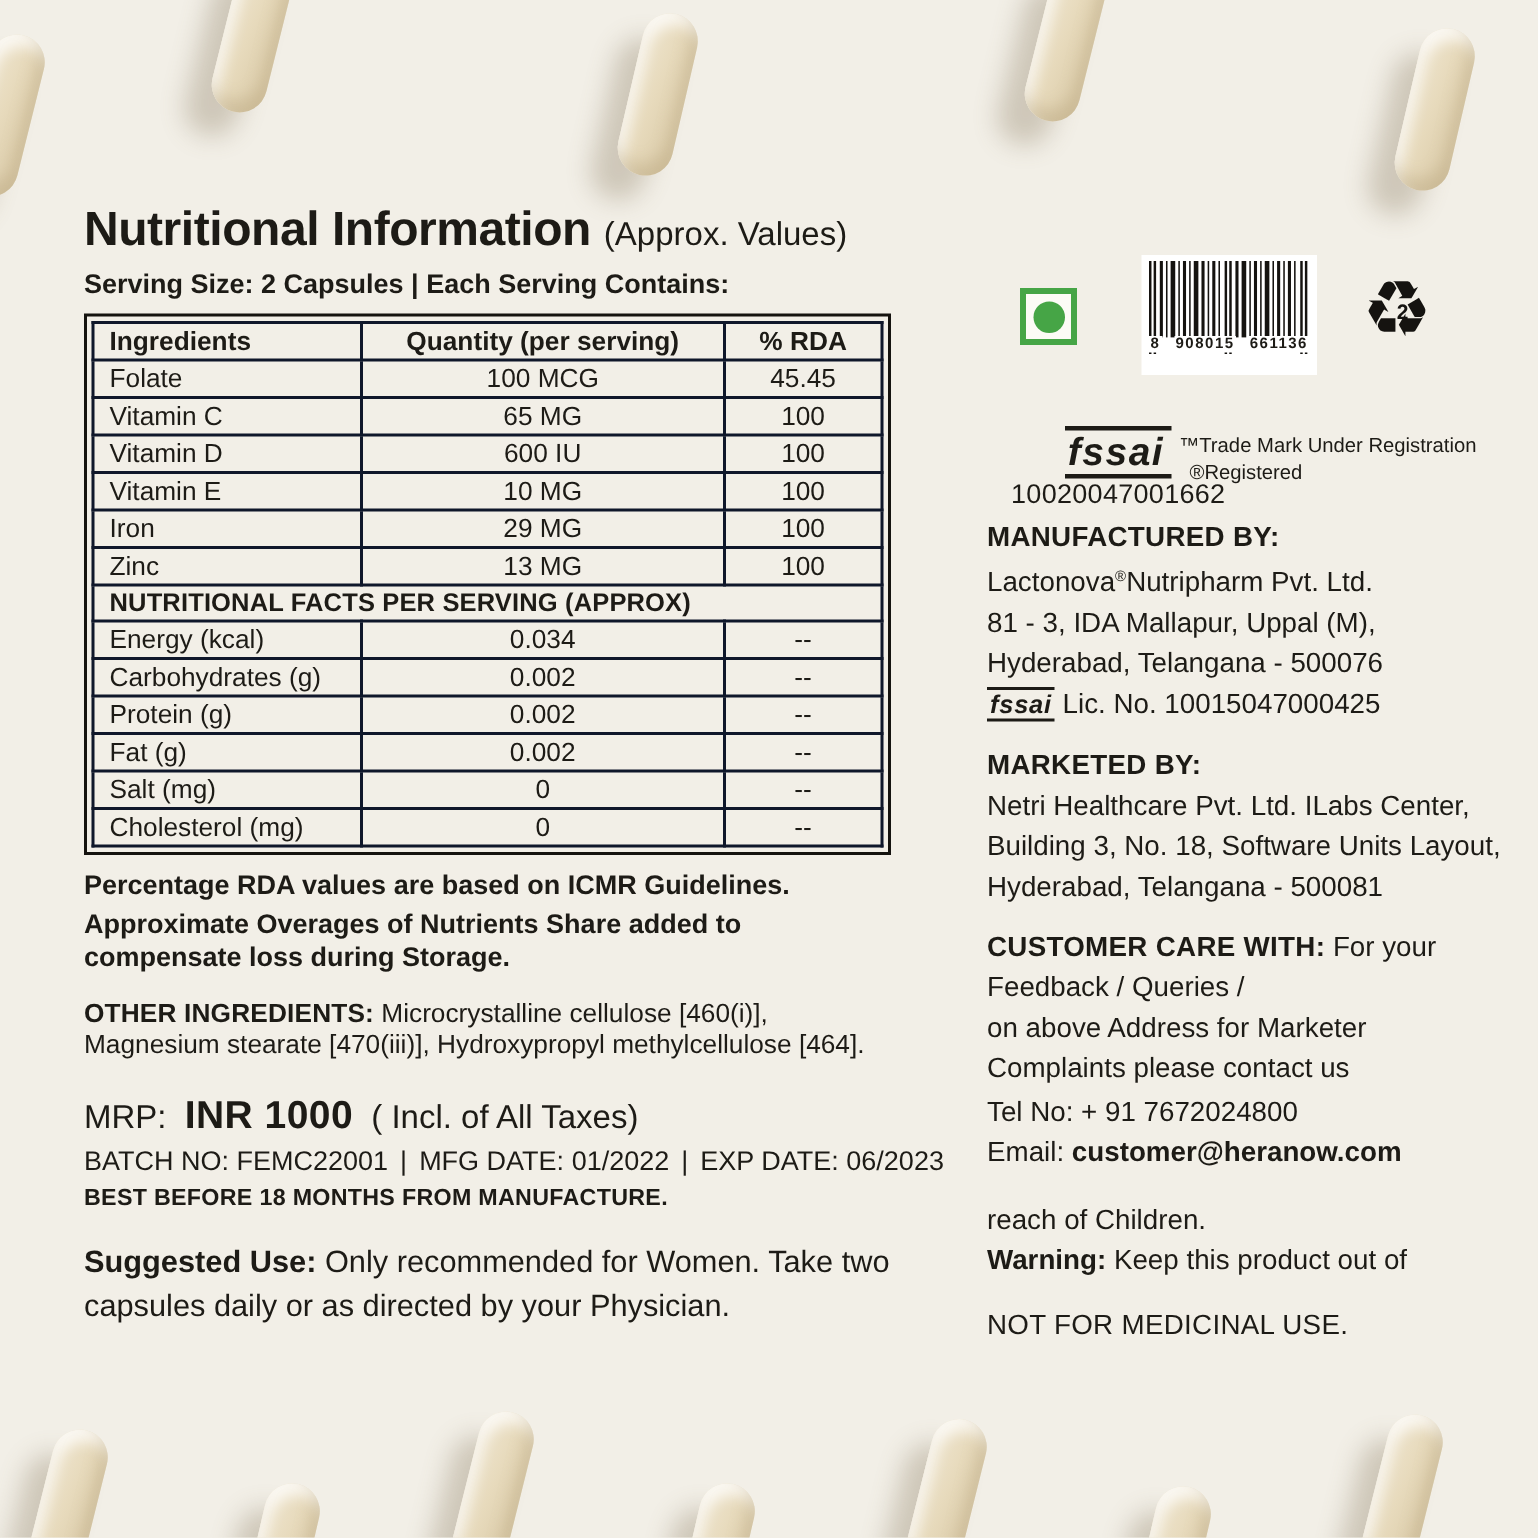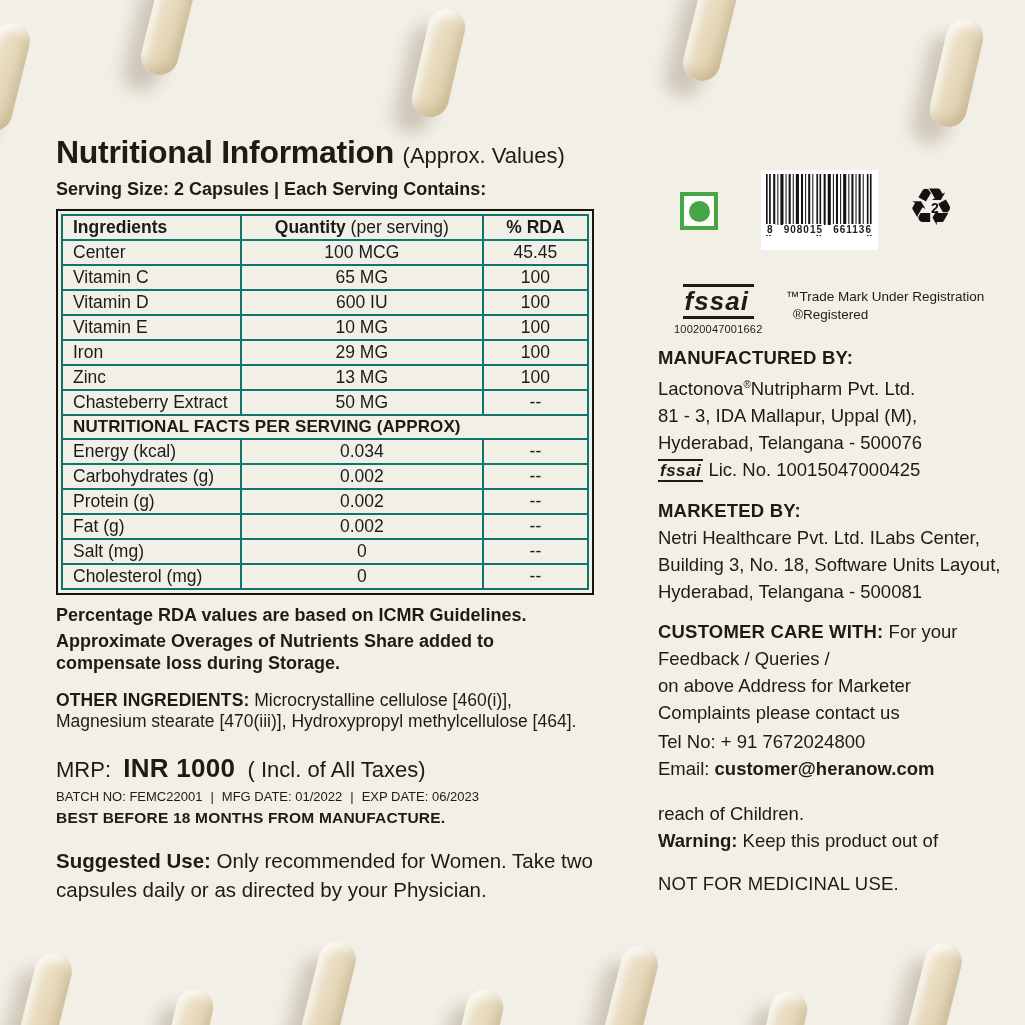--- a/index.html
+++ b/index.html
@@ -19,53 +19,53 @@
                inset -5px -7px 10px rgba(175,155,115,0.35),
                inset 5px 7px 9px rgba(255,255,255,0.75);
   }
   
   .left-col { position:absolute; left:56px; top:134px; width:545px; }
   .page-title { font-size:32px; font-weight:bold; letter-spacing:-0.3px; white-space:nowrap; }
   .page-title .suffix { font-size:22px; font-weight:normal; letter-spacing:0; }
   .serving-line { font-size:18px; font-weight:bold; margin-top:8px; }
   .tbl-wrap { margin-top:9px; width:538px; border:2.5px solid #15130f; padding:3px; }
   table { width:100%; border-collapse:collapse; font-size:17.5px; }
-  th, td { border:2px solid #0f766e; padding:1px 10px; height:24px; white-space:nowrap; }
+  th, td { border:2px solid #0f172a; padding:1px 10px; height:24px; white-space:nowrap; }
   th { font-size:17.5px; }
   .c-name, .h-name { text-align:left; width:34%; }
   .c-qty, .h-qty { text-align:center; width:46%; }
   .c-rda, .h-rda { text-align:center; width:20%; }
-  .h-qty .qtynorm { font-weight:normal;text-align:center; }
+  .h-qty .qtynorm { font-weight:bold;text-align:center; }
   .section-cell { font-weight:bold; text-align:left; font-size:17px; letter-spacing:0.1px; }
   .note-bold { margin-top:9px; font-size:18px; font-weight:bold; line-height:22.5px; }
   .note-bold2 { margin-top:3px; font-size:18px; font-weight:bold; line-height:22.5px; }
   .other-ing { margin-top:15px; font-size:17.5px; line-height:21.5px; }
   .other-ing b { letter-spacing:0.1px; }
   .mrp-line { margin-top:20px; font-size:22px; white-space:nowrap; }
   .mrp-line .mrp-value { font-size:26px; font-weight:bold; margin:0 6px; letter-spacing:0.3px; }
-  .batch-line { margin-top:5px; font-size:13px; white-space:nowrap; }
+  .batch-line { margin-top:5px; font-size:18px; white-space:nowrap; }
   .batch-line .sep { margin:0 8px; font-weight:300; }
   .best-before { margin-top:5px; font-size:15.5px; font-weight:bold; letter-spacing:0.2px; }
   .suggested { margin-top:19px; font-size:20.5px; line-height:29.5px; width:545px; }
   
   .right-col { position:absolute; left:658px; top:168px; width:350px; font-size:18.5px; line-height:27px; }
   .symbols { position:relative; height:108px; }
   .veg-mark { position:absolute; left:22px; top:24px; width:38px; height:38px; border:4px solid #46a546; background:#fcfbf6; display:flex; align-items:center; justify-content:center; }
   .veg-mark .veg-dot { width:21px; height:21px; border-radius:50%; background:#46a546; }
   .barcode { position:absolute; left:103px; top:2px; width:117px; height:80px; background:#ffffff; padding:4px 5px 2px 5px; }
   .barcode svg { display:block; width:107px; height:62px; }
   .bc-digits { position:relative; margin-top:-12px; display:flex; justify-content:space-between; font-size:10px; font-weight:bold; letter-spacing:1px; }
   .bc-digits span { background:#ffffff; padding:0 1px; line-height:11px; }
   .recycle { position:absolute; left:250px; top:12px; width:54px; height:54px; color:#151310; }
   .recycle .glyph { font-size:52px; line-height:54px; font-family:"DejaVu Sans", sans-serif; }
   .recycle .code { position:absolute; left:50%; top:52%; transform:translate(-50%,-50%); font-size:14px; font-weight:bold; }
   .regmarks { position:relative; height:68px; }
   .fssai-big-wrap { position:absolute; left:16px; top:8px; text-align:center; }
   .fssai-logo { font-style:italic; font-weight:bold; font-size:26px; line-height:28px; letter-spacing:1px; display:inline-block; border-top:3px solid #1d1b16; border-bottom:3px solid #1d1b16; padding:0 5px 1px 2px; }
-  .fssai-number { font-size:11px; line-height:16px; margin-top:2px; letter-spacing:0.2px; }
+  .fssai-number { font-size:18px; line-height:16px; margin-top:2px; letter-spacing:0.2px; }
   .tm-block { position:absolute; left:128px; top:12px; font-size:13.5px; line-height:18px; font-weight:500; }
   .tm-block .l2 { padding-left:7px; }
   .info-heading { font-weight:bold; letter-spacing:0.2px; }
   .info-line { white-space:nowrap; }
   .blk { margin-bottom:13px; }
   .fssai-inline { font-style:italic; font-weight:bold; font-size:17px; border-top:2px solid #1d1b16; border-bottom:2px solid #1d1b16; padding:0 2px; letter-spacing:0.5px; }
   .reg-sup { font-size:10px; vertical-align:super; }
   .email-bold { font-weight:bold; }
   .warn-label { font-weight:bold; }
   .medicinal { margin-top:16px; letter-spacing:0.2px; }
@@ -101,21 +101,21 @@
     <table>
       <thead>
         <tr>
           <th class="h-name">Ingredients</th>
           <th class="h-qty"><span>Quantity</span><span class="qtynorm"> (per serving)</span></th>
           <th class="h-rda">% RDA</th>
         </tr>
       </thead>
       <tbody>
   <tr>
-    <td class="c-name">Center</td>
+    <td class="c-name">Folate</td>
     <td class="c-qty">100 MCG</td>
     <td class="c-rda">45.45</td>
   </tr>
 
   <tr>
     <td class="c-name">Vitamin C</td>
     <td class="c-qty">65 MG</td>
     <td class="c-rda">100</td>
   </tr>
 
@@ -137,25 +137,20 @@
     <td class="c-rda">100</td>
   </tr>
 
 
   <tr>
     <td class="c-name">Zinc</td>
     <td class="c-qty">13 MG</td>
     <td class="c-rda">100</td>
   </tr>
 
-  <tr>
-    <td class="c-name">Chasteberry Extract</td>
-    <td class="c-qty">50 MG</td>
-    <td class="c-rda">--</td>
-  </tr>
 </tbody>
       <tbody>
         <tr>
           <td colspan="3" class="section-cell">NUTRITIONAL FACTS PER SERVING (APPROX)</td>
         </tr>
       </tbody>
       <tbody>
   <tr>
     <td class="c-name">Energy (kcal)</td>
     <td class="c-qty">0.034</td>

